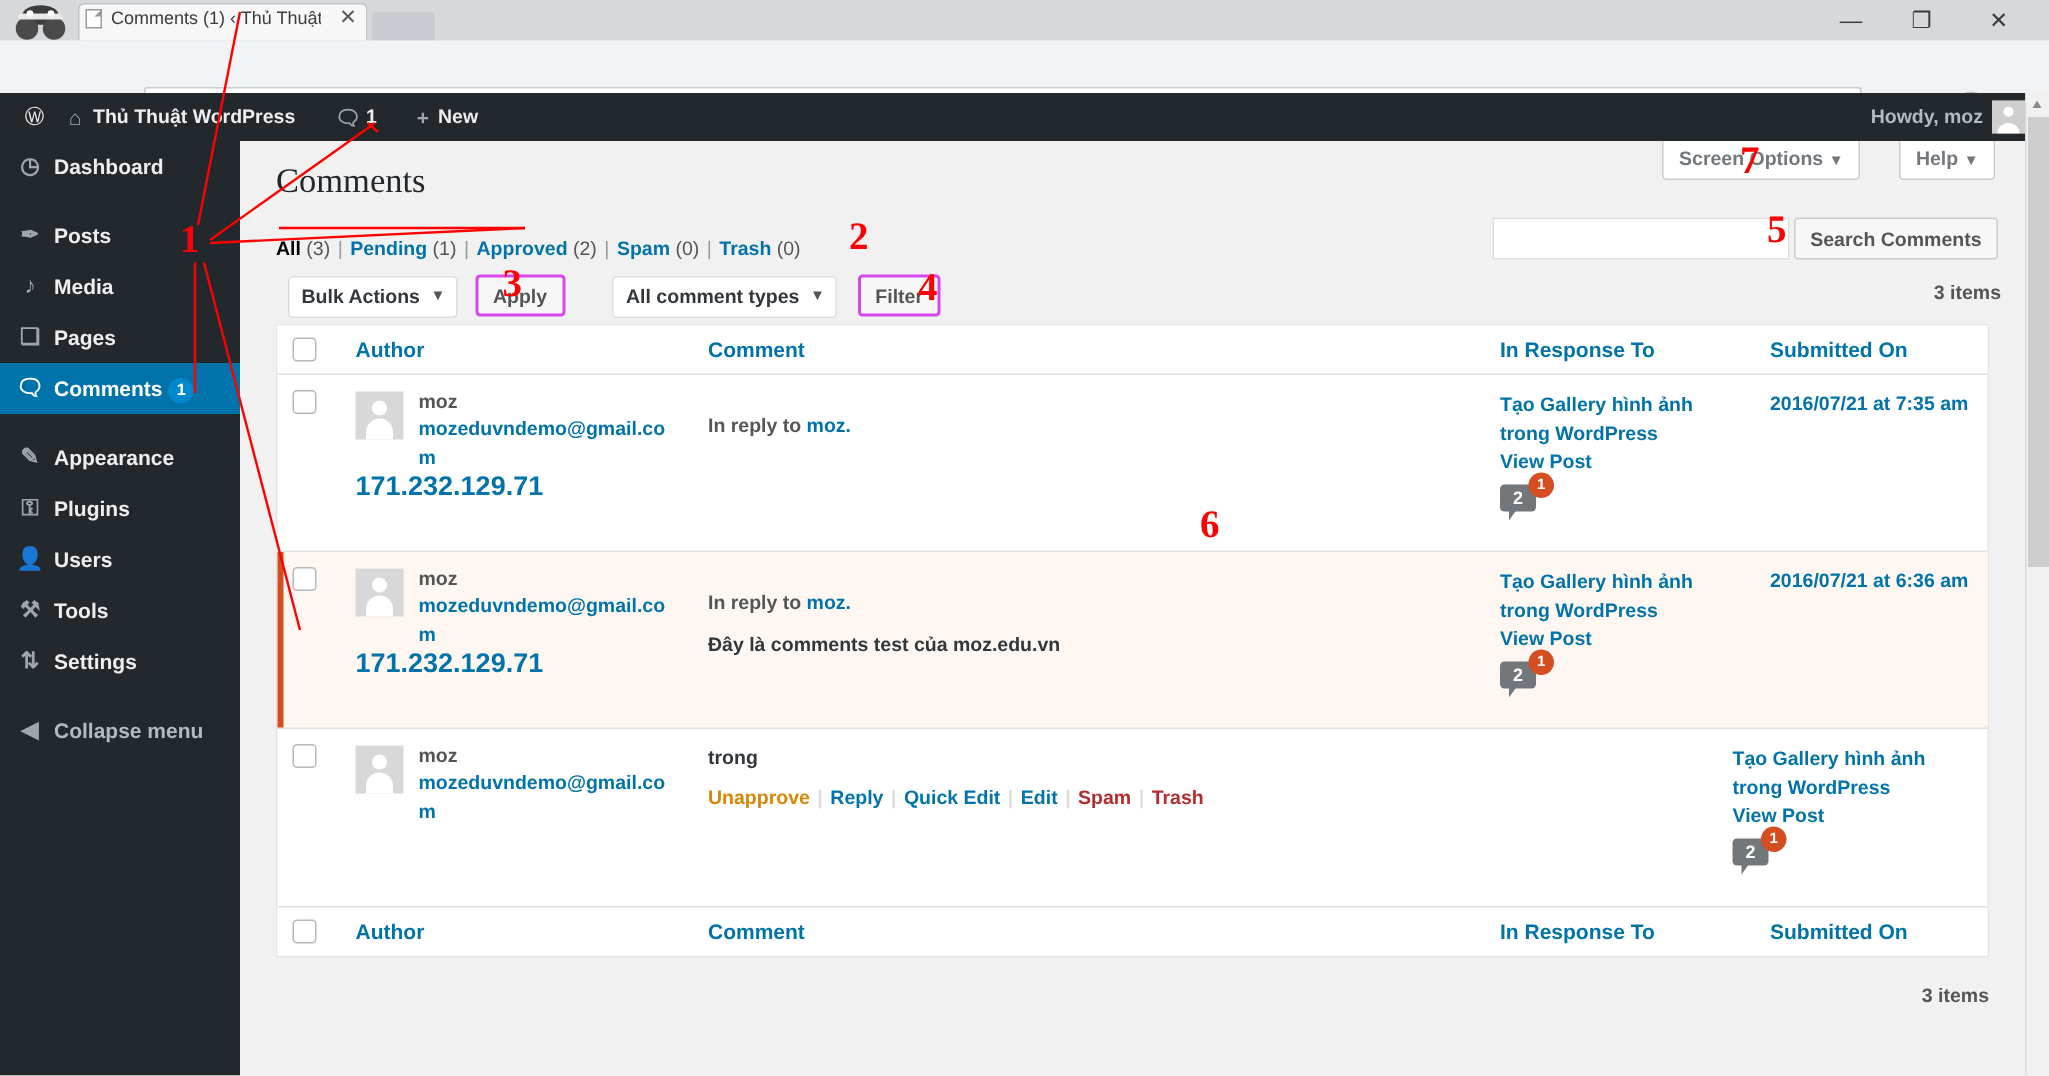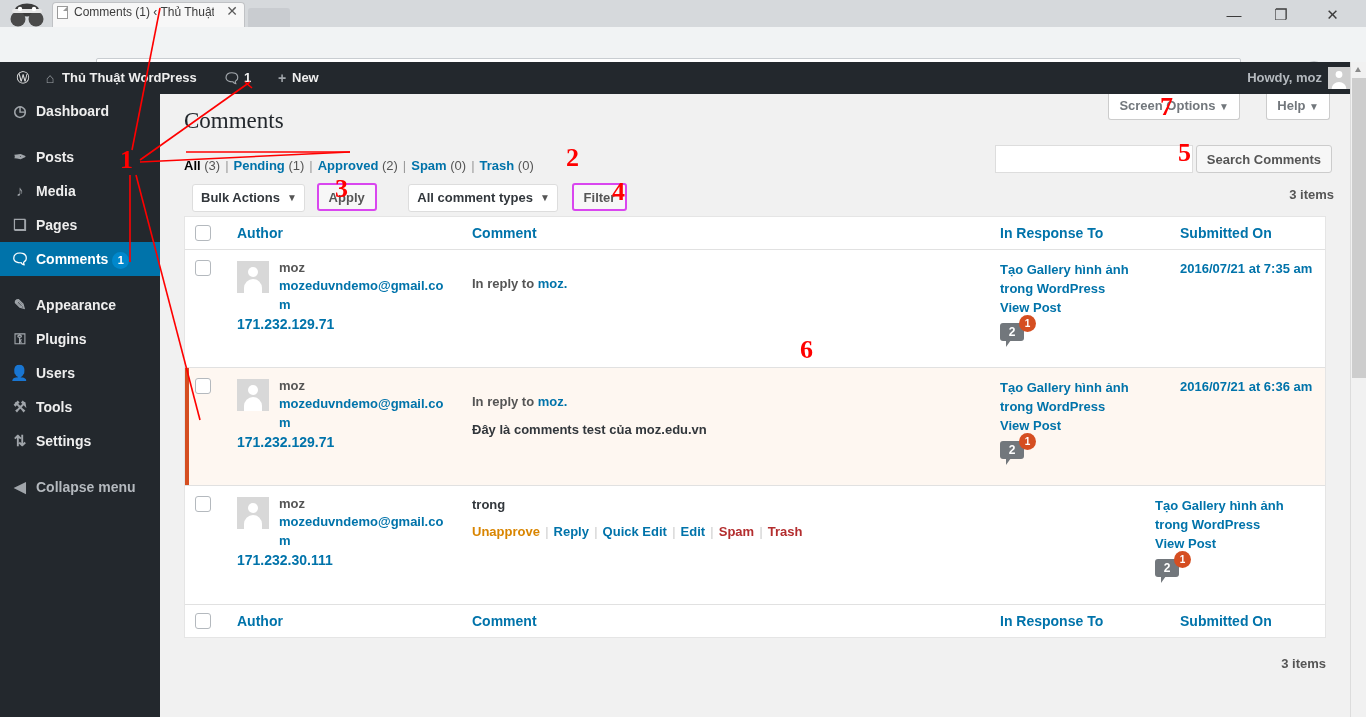--- a/index.html
+++ b/index.html
@@ -178,21 +178,21 @@
 
   .avatar { width:32px; height:32px; background:#d8d8d8; float:left;
             margin:1px 10px 4px 0; position:relative; }
   .avatar:before { content:""; position:absolute; left:11px; top:6px;
             width:10px; height:10px; border-radius:50%; background:#fff; }
   .avatar:after { content:""; position:absolute; left:7px; top:18px;
             width:18px; height:14px; border-radius:9px 9px 0 0; background:#fff; }
   .a-name { color:#555; font-weight:bold; font-size:13px; line-height:16px; }
   .a-link { color:#0073aa; font-weight:bold; font-size:13px; line-height:19px;
             cursor:pointer; word-break:break-all; }
-  .a-ip { color:#0073aa; font-weight:bold; font-size:14px; cursor:pointer;
+  .a-ip { color:#0073aa; font-weight:bold; font-size:18px; cursor:pointer;
           display:block; clear:both; line-height:20px; }
 
   .inreply { color:#555; font-size:13px; margin-bottom:12px; font-weight:bold;margin-top:16px; }
   .inreply a { color:#0073aa; text-decoration:none; cursor:pointer; }
   .ctext { color:#32373c; font-size:13px; font-weight:bold; line-height:18px; }
   .rowactions { margin-top:10px; font-size:13px; font-weight:bold; }
   .rowactions a { text-decoration:none; cursor:pointer; color:#0073aa; }
   .rowactions a.unapprove { color:#d98500; }
   .rowactions a.spam { color:#b32d2e; }
   .rowactions a.trash { color:#b32d2e; }
@@ -395,21 +395,21 @@
           <div class="inreply">In reply to <a>moz.</a></div>
           <div class="ctext">Đây là comments test của moz.edu.vn</div>
         </div>
         <div class="cell c-resp"><a class="resp-title">Tạo Gallery hình ảnh trong WordPress</a><a class="resp-view">View Post</a><span class="bubble"><span class="b-box">2</span><span class="b-tail"></span><span class="b-badge">1</span></span></div>
         <div class="cell c-date"><span class="date-txt">2016/07/21 at 6:36 am</span></div>
       </div>
       <div class="wrow">
         <div class="cell c-cb">
           <span class="cbx"></span>
         </div>
-        <div class="cell c-author"><span class="avatar"></span><div class="a-name">moz</div><span class="a-link">mozeduvndemo@gmail.com</span><span class="a-ip">171.232.30.111</span></div>
+        <div class="cell c-author"><span class="avatar"></span><div class="a-name">moz</div><span class="a-link">mozeduvndemo@gmail.com</span></div>
         <div class="cell c-comment">
           <div class="ctext">trong</div>
           <div class="rowactions"><a class="unapprove">Unapprove</a><span class="bar">|</span><a class="">Reply</a><span class="bar">|</span><a class="">Quick Edit</a><span class="bar">|</span><a class="">Edit</a><span class="bar">|</span><a class="spam">Spam</a><span class="bar">|</span><a class="trash">Trash</a></div>
         </div>
         <div class="cell c-resp"><a class="resp-title">Tạo Gallery hình ảnh trong WordPress</a><a class="resp-view">View Post</a><span class="bubble"><span class="b-box">2</span><span class="b-tail"></span><span class="b-badge">1</span></span></div>
       </div>
     </div>
   <div class="wrow whead" style="border-top:1px solid #e1e1e1;">
     <div class="cell c-cb">
         <span class="cbx"></span>

